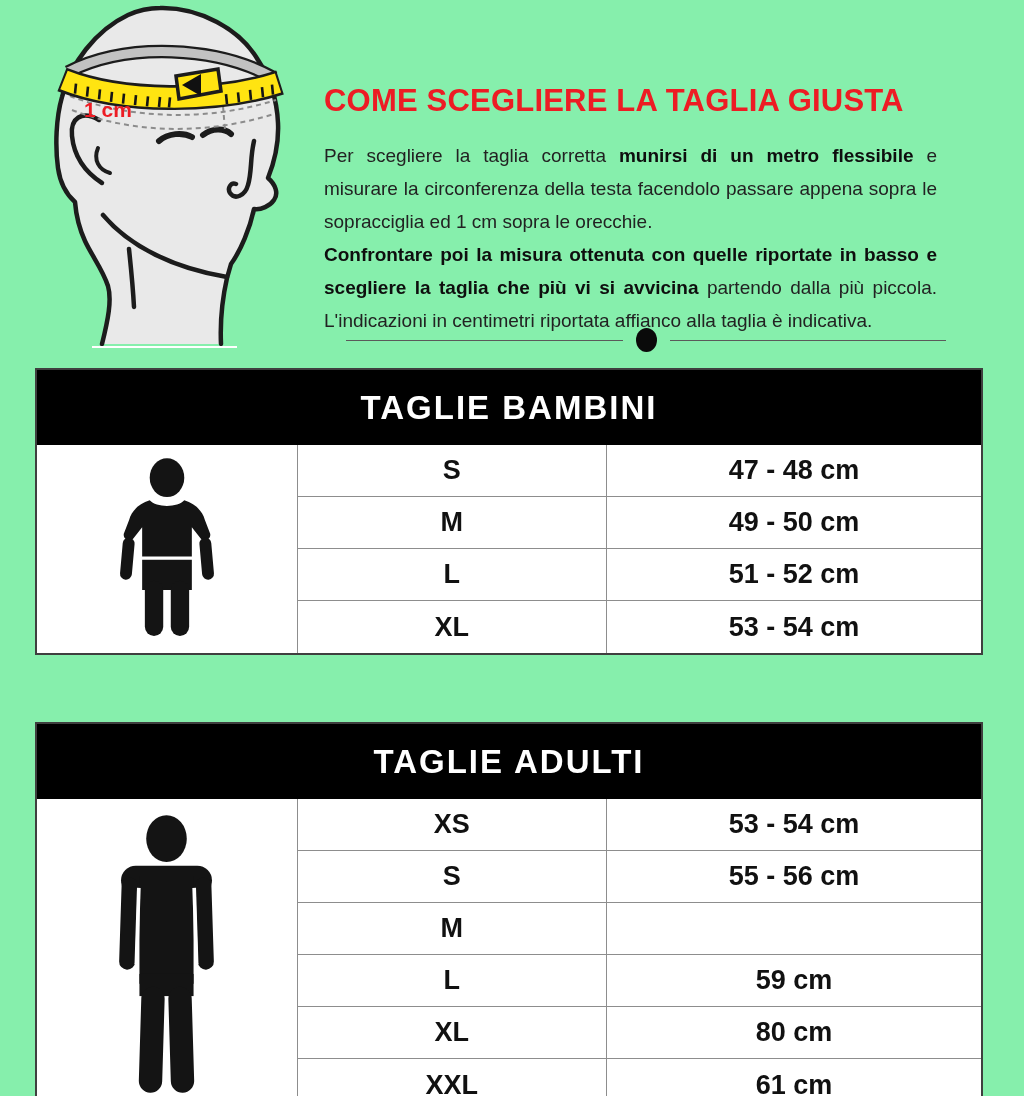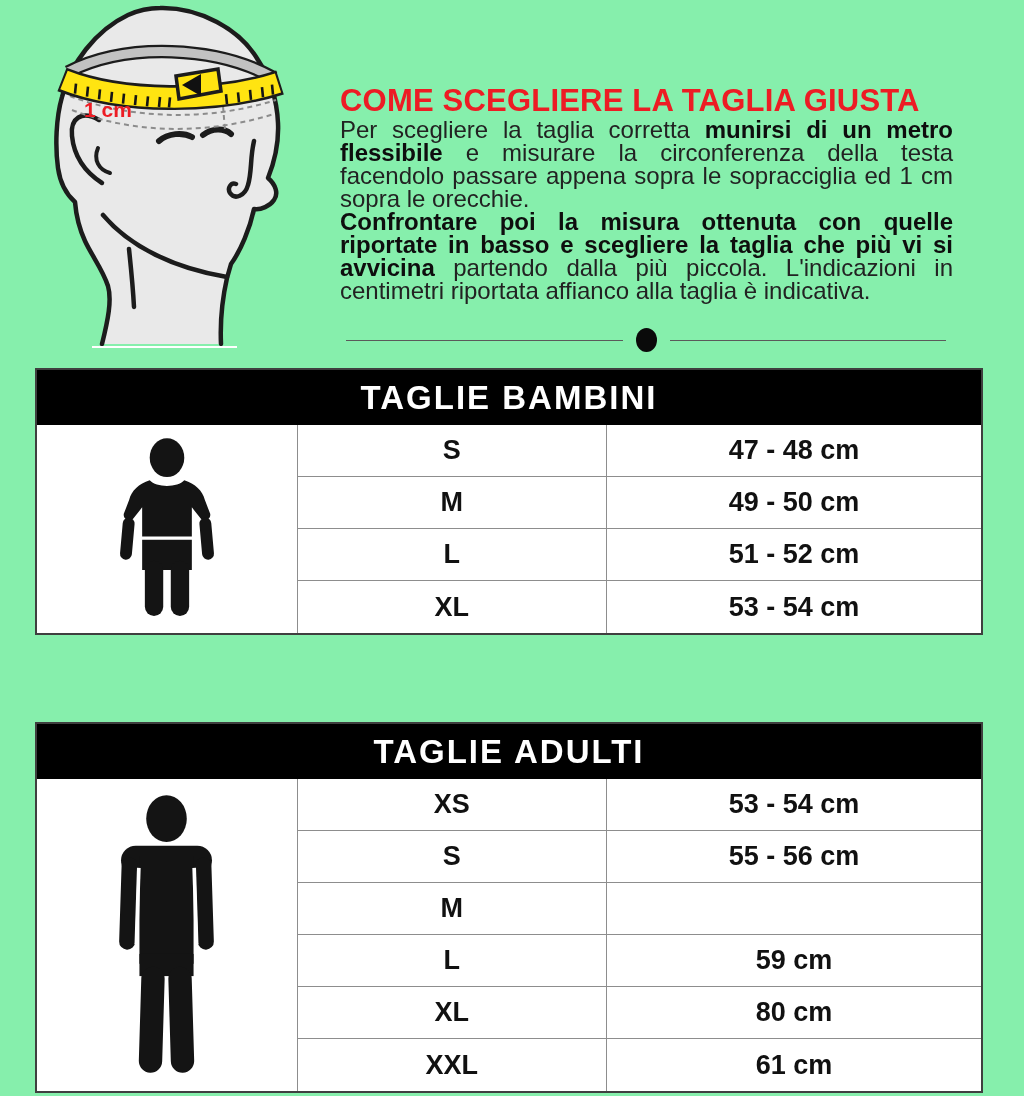--- a/index.html
+++ b/index.html
@@ -19,35 +19,36 @@
     position: absolute;
     left: 2px;
     top: 0px;
     width: 332px;
     height: 348px;
   }
 
   
   .intro {
     position: absolute;
-    left: 340px;
+    left: 324px;
     top: 84px;
     width: 613px;
   }
   .intro-title {
     font-size: 31px;
     font-weight: 700;
     letter-spacing: 0.2px;
     color: #ed1c24;
     white-space: nowrap;
     line-height: 34px;
   }
   .intro-text {
-    font-size: 24px;
-    line-height: 23px;
+    margin-top: 21px;
+    font-size: 19px;
+    line-height: 33px;
     color: #222222;
     text-align: justify;
   }
   .intro-text .b { font-weight: 700; color: #0e0e0e; }
 
   
   .divider {
     position: absolute;
     left: 346px;
     top: 327px;
@@ -76,21 +77,21 @@
     width: 948px;
     border: 2px solid #3f3f3f;
     background: #ffffff;
   }
   .size-table.kids   { top: 368px; }
   .size-table.adults { top: 690px; margin-top: 32px; }
 
   .table-header {
     background: #000000;
     color: #ffffff;
-    height: 55px;
+    height: 75px;
     display: flex;
     align-items: center;
     justify-content: center;
     font-size: 33px;
     font-weight: 700;
     letter-spacing: 2px;
   }
   .table-body { display: flex; }
   .icon-cell {
     width: 27.6%;

